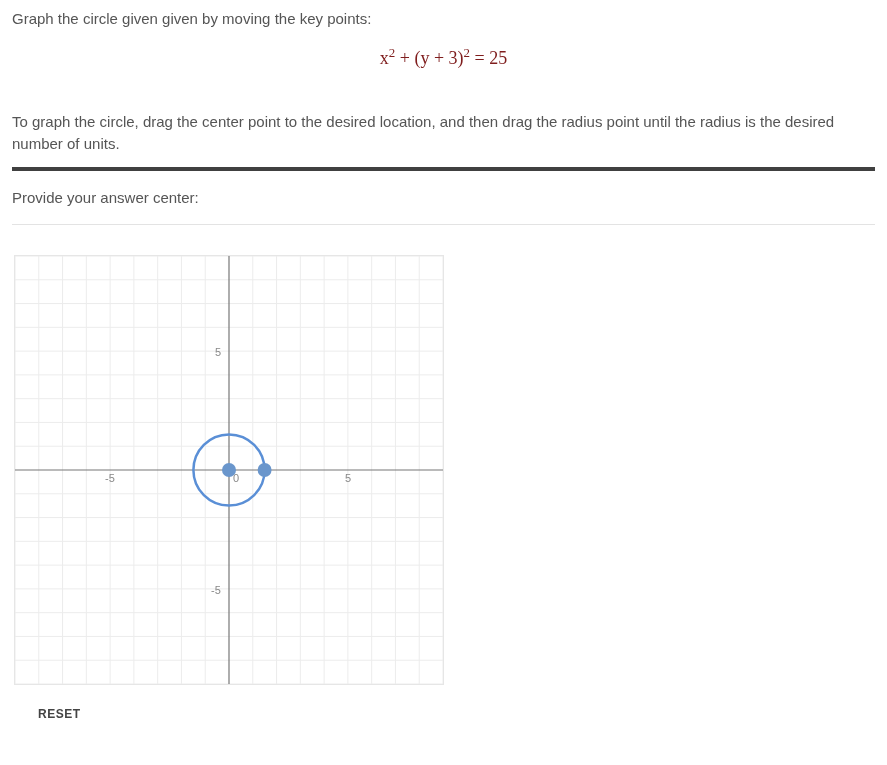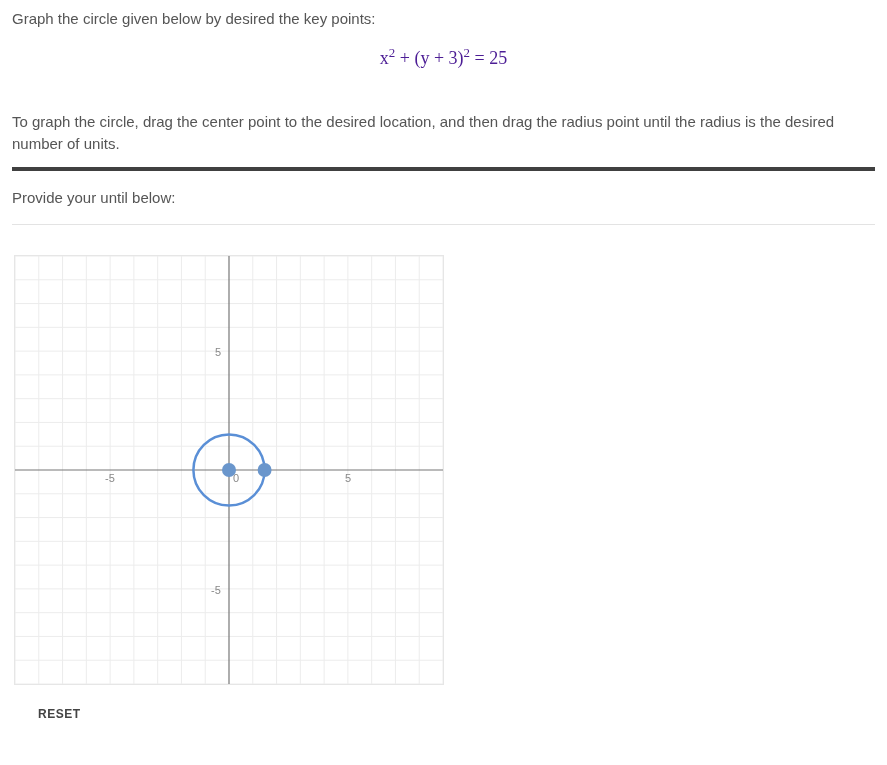--- a/index.html
+++ b/index.html
@@ -13,21 +13,21 @@
     width: 887px;
   }
   .question-text {
     color: #555;
     margin-bottom: 18px;
   }
   .equation {
     text-align: center;
     font-family: "Times New Roman", serif;
     font-size: 18px;
-    color: #4c1d95;
+    color: #7f1d1d;
     margin-bottom: 42px;
   }
   .equation sup {
     font-size: 0.72em;
     vertical-align: super;
   }
   .instruction {
     color: #555;
     line-height: 1.45;
     padding-bottom: 12px;
@@ -79,29 +79,29 @@
     color: #444;
     cursor: pointer;
     display: inline-block;
   }
 </style>
 </head>
 <body>
 
 
 
-<div class="question-text">Graph the circle given below by desired the key points:</div>
+<div class="question-text">Graph the circle given given by moving the key points:</div>
 
 <div class="equation">
   <span>x<sup>2</sup> + (y + 3)<sup>2</sup> = 25</span>
 </div>
 
 <div class="instruction">To graph the circle, drag the center point to the desired location, and then drag the radius point until the radius is the desired number of units.</div>
 
-<div class="answer-label">Provide your until below:</div>
+<div class="answer-label">Provide your answer center:</div>
 
 <div class="graph-box">
   <svg width="428" height="428" viewBox="0 0 428 428">
     <g class="grid">
 
       <line class="minor" x1="0" y1="0" x2="0" y2="428"></line>
       <line class="minor" x1="23.78" y1="0" x2="23.78" y2="428"></line>
       <line class="minor" x1="47.56" y1="0" x2="47.56" y2="428"></line>
       <line class="minor" x1="71.33" y1="0" x2="71.33" y2="428"></line>
       <line class="minor" x1="95.11" y1="0" x2="95.11" y2="428"></line>

